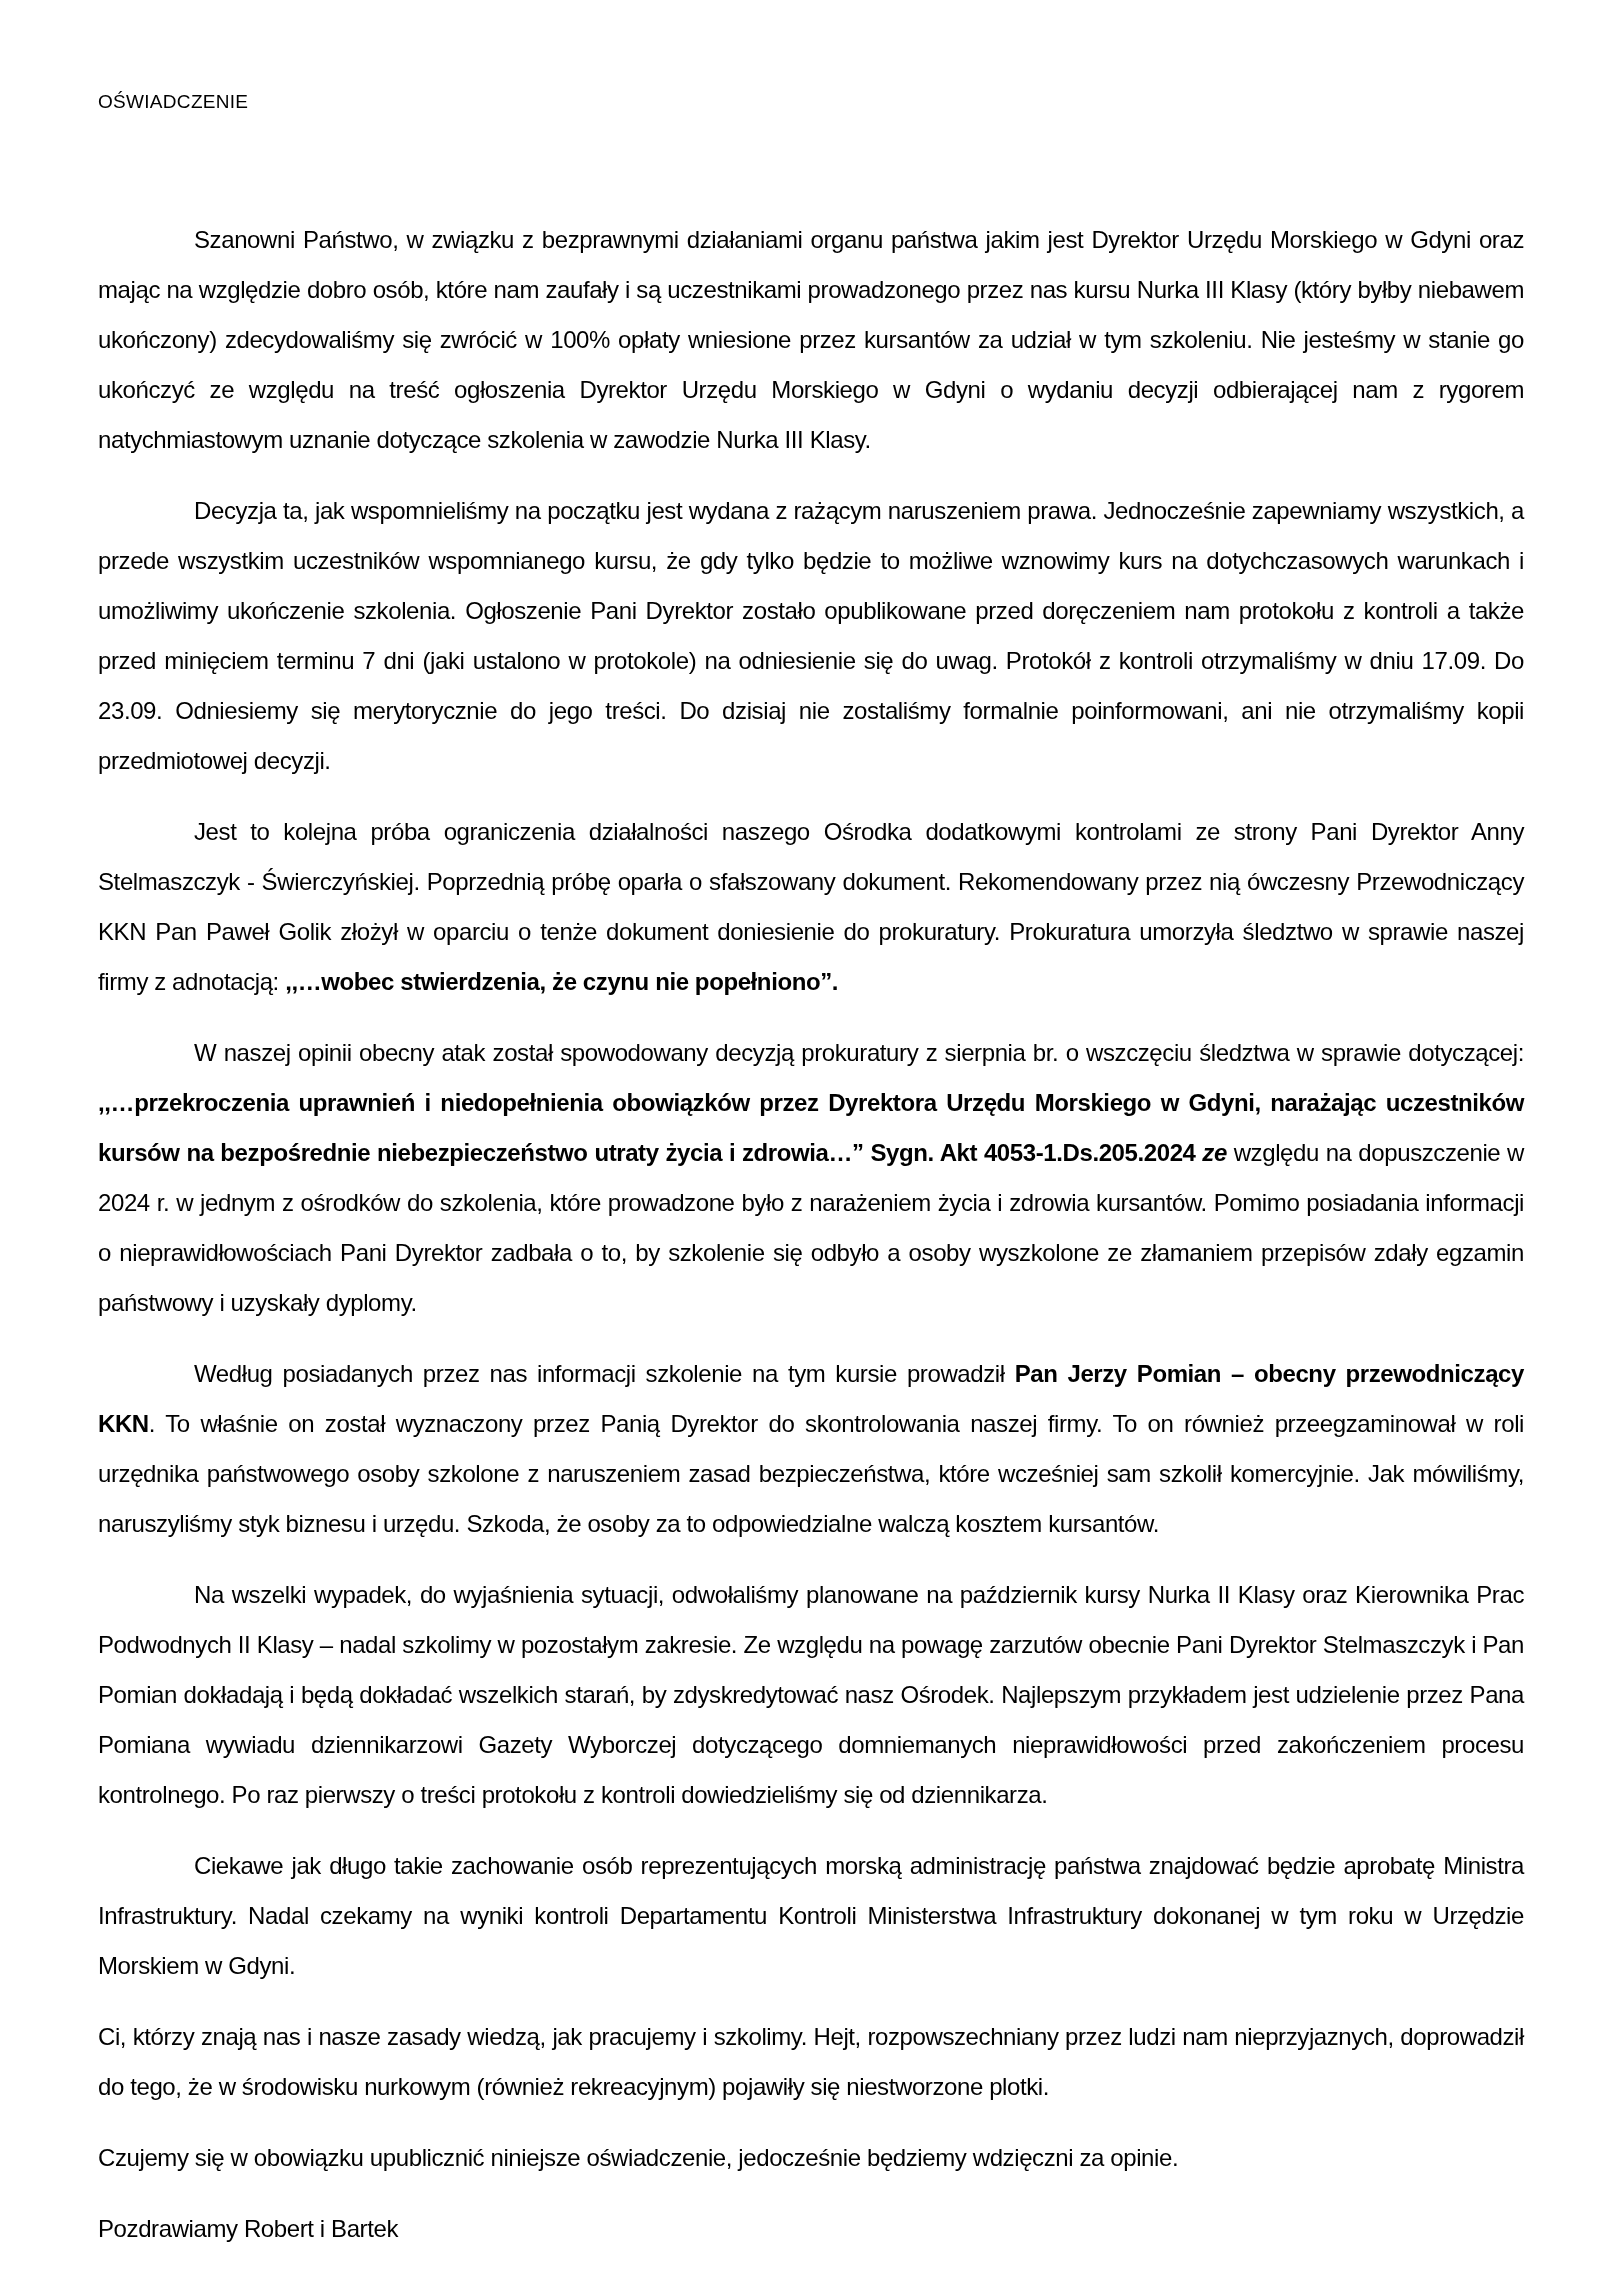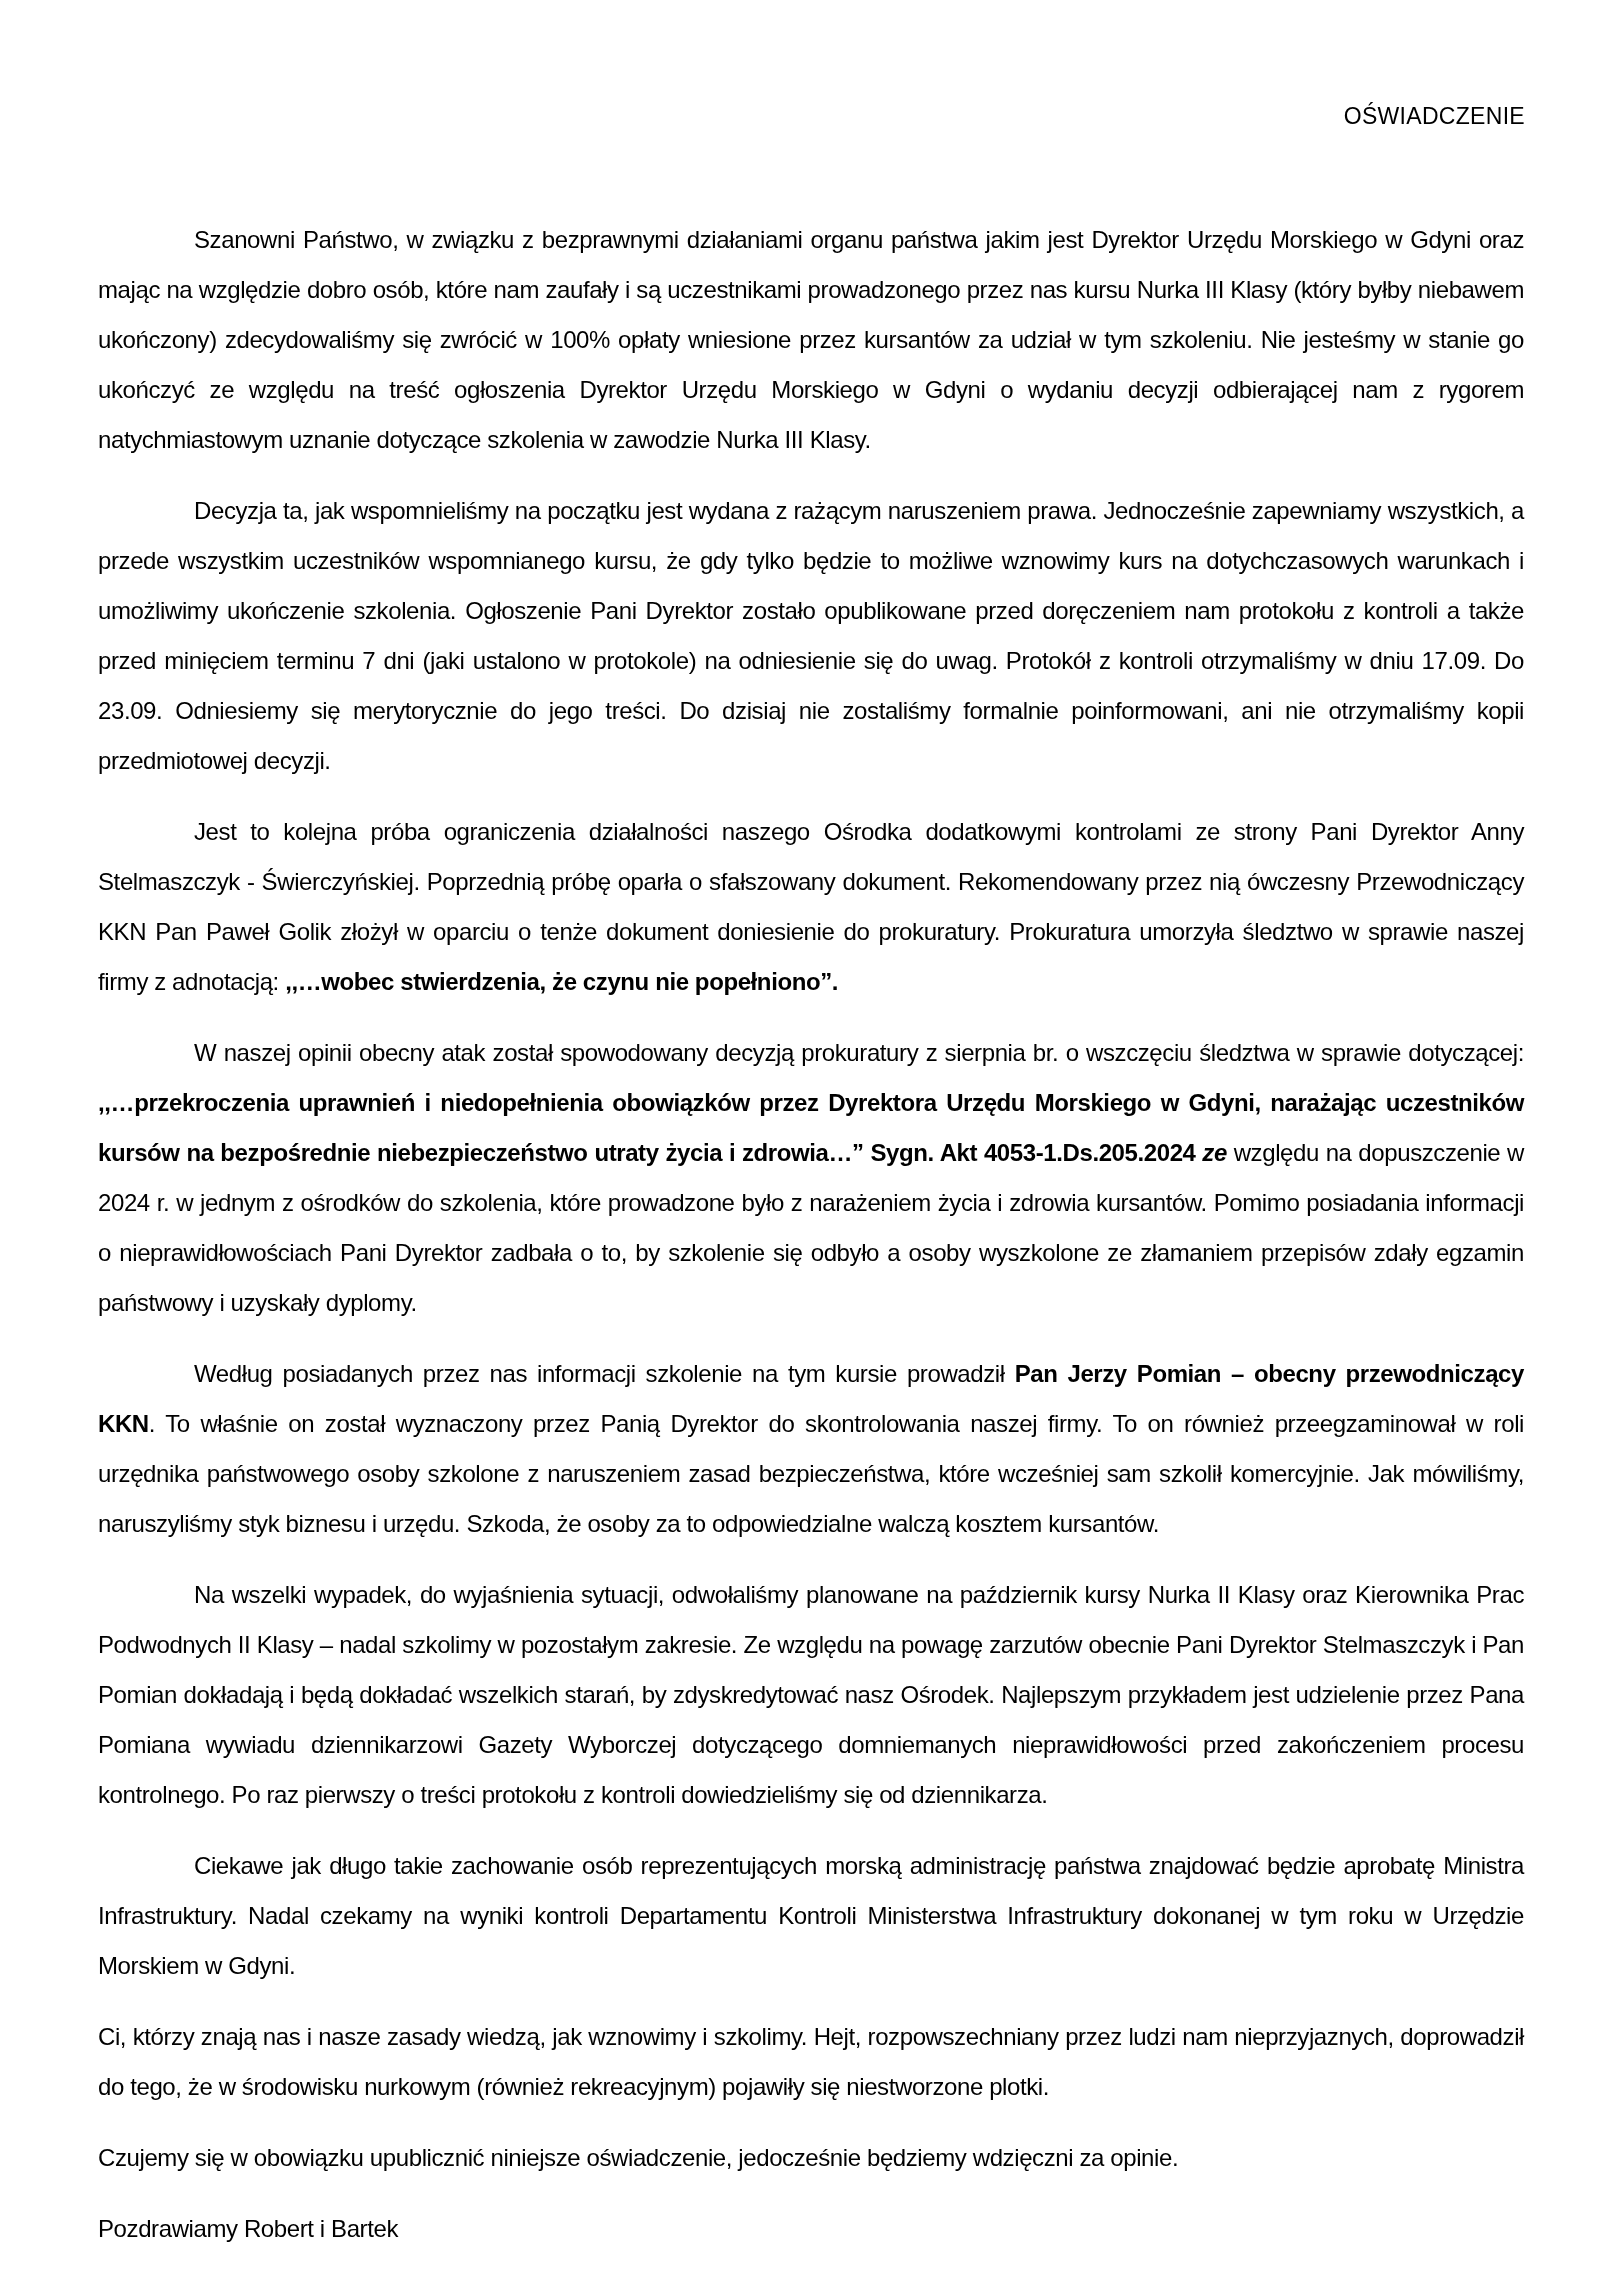--- a/index.html
+++ b/index.html
@@ -4,22 +4,22 @@
   <style>
     html, body { margin: 0; padding: 0; background: #ffffff; }
     body { width: 1623px; height: 2295px; position: relative; overflow: hidden; }
     .page {
       position: absolute; left: 98px; top: 0; width: 1427px;
       font-family: "Liberation Sans", sans-serif;
       font-size: 24px; line-height: 50px; color: #000000;
       letter-spacing: -0.4px;
     }
     .title {
-      position: absolute; left: 0; top: 90px; width: 1427px;
-      text-align: right; font-size: 23px; line-height: 52px;
+      position: absolute; left: 0; top: 76px; width: 1427px;
+      text-align: left; font-size: 19px; line-height: 52px;
       letter-spacing: 0.3px;
     }
     .body { position: absolute; left: 0; top: 215px; width: 1427px; }
     p { margin: 0 1px 21px 0; text-align: justify; }
     p.indent { text-indent: 96px; }
     p.noindent { text-indent: 0; }
     .bi { font-weight: bold; }
     .b { font-weight: bold; }
     .i { font-style: italic; font-weight: bold; }
     p.signature { margin-top: 0; }
@@ -30,18 +30,18 @@
 <div class="page">
   <div class="title">OŚWIADCZENIE</div>
   <div class="body" id="doc-body">
       <p class="indent"><span>Szanowni Państwo, w związku z bezprawnymi działaniami organu państwa jakim jest Dyrektor Urzędu Morskiego w Gdyni oraz mając na względzie dobro osób, które nam zaufały i są uczestnikami prowadzonego przez nas kursu Nurka III Klasy  (który byłby niebawem ukończony) zdecydowaliśmy się zwrócić w 100% opłaty wniesione przez kursantów za udział w tym szkoleniu. Nie jesteśmy w stanie go ukończyć ze względu na treść ogłoszenia Dyrektor Urzędu Morskiego w Gdyni o wydaniu decyzji odbierającej nam z rygorem natychmiastowym uznanie dotyczące szkolenia w zawodzie Nurka III Klasy.</span></p>
       <p class="indent"><span>Decyzja ta, jak wspomnieliśmy na początku jest wydana z rażącym naruszeniem prawa. Jednocześnie zapewniamy wszystkich, a przede wszystkim uczestników wspomnianego kursu, że gdy tylko będzie to możliwe wznowimy kurs na dotychczasowych warunkach i umożliwimy ukończenie szkolenia. Ogłoszenie Pani Dyrektor zostało opublikowane przed doręczeniem nam protokołu z kontroli a także przed minięciem terminu 7 dni (jaki ustalono w protokole) na odniesienie się do uwag. Protokół z kontroli otrzymaliśmy w dniu 17.09. Do 23.09. Odniesiemy się merytorycznie do jego treści. Do dzisiaj nie zostaliśmy formalnie poinformowani, ani nie otrzymaliśmy kopii przedmiotowej decyzji.</span></p>
       <p class="indent"><span>Jest to kolejna próba ograniczenia działalności naszego Ośrodka dodatkowymi kontrolami ze strony Pani Dyrektor Anny Stelmaszczyk  - Świerczyńskiej. Poprzednią próbę oparła o sfałszowany dokument. Rekomendowany przez nią ówczesny Przewodniczący KKN Pan Paweł Golik złożył w oparciu o tenże dokument doniesienie do prokuratury. Prokuratura umorzyła śledztwo w sprawie naszej firmy z adnotacją: </span><span class="bi">,,…wobec stwierdzenia, że czynu nie popełniono”.</span></p>
       <p class="indent"><span>W naszej opinii obecny atak został spowodowany decyzją prokuratury z sierpnia br. o wszczęciu śledztwa w sprawie dotyczącej: </span><span class="bi">,,…przekroczenia uprawnień i niedopełnienia obowiązków przez Dyrektora Urzędu Morskiego w Gdyni, narażając uczestników kursów na bezpośrednie niebezpieczeństwo utraty życia i zdrowia…” Sygn. Akt 4053-1.Ds.205.2024</span><span class="i"> ze</span><span> względu na dopuszczenie w 2024 r. w jednym z ośrodków do szkolenia, które  prowadzone było z narażeniem życia i zdrowia kursantów. Pomimo posiadania informacji o nieprawidłowościach Pani Dyrektor zadbała o to, by szkolenie się odbyło a osoby wyszkolone ze złamaniem przepisów zdały egzamin państwowy i uzyskały dyplomy.</span></p>
       <p class="indent"><span>Według posiadanych przez nas informacji szkolenie na tym kursie prowadził </span><span class="b">Pan Jerzy Pomian – obecny przewodniczący KKN</span><span>. To właśnie on został wyznaczony przez Panią Dyrektor do skontrolowania naszej firmy. To on również przeegzaminował w roli urzędnika państwowego osoby szkolone z naruszeniem zasad bezpieczeństwa, które wcześniej sam szkolił komercyjnie. Jak mówiliśmy, naruszyliśmy styk biznesu i urzędu. Szkoda, że osoby za to odpowiedzialne walczą kosztem kursantów.</span></p>
       <p class="indent"><span>Na wszelki wypadek, do wyjaśnienia sytuacji,  odwołaliśmy planowane na październik kursy Nurka II Klasy oraz Kierownika Prac Podwodnych II Klasy – nadal szkolimy w pozostałym zakresie. Ze względu na powagę zarzutów obecnie Pani Dyrektor Stelmaszczyk i Pan Pomian dokładają i będą dokładać wszelkich starań, by zdyskredytować nasz Ośrodek. Najlepszym przykładem jest udzielenie przez Pana Pomiana wywiadu dziennikarzowi Gazety Wyborczej dotyczącego domniemanych nieprawidłowości przed zakończeniem procesu kontrolnego. Po raz pierwszy o treści protokołu z kontroli dowiedzieliśmy się od dziennikarza.</span></p>
       <p class="indent"><span>Ciekawe jak długo takie zachowanie osób reprezentujących morską administrację państwa znajdować będzie aprobatę Ministra Infrastruktury. Nadal czekamy na wyniki kontroli Departamentu Kontroli Ministerstwa Infrastruktury dokonanej w tym roku w Urzędzie Morskiem w Gdyni.</span></p>
-      <p class="noindent"><span>Ci, którzy znają nas i nasze zasady wiedzą, jak wznowimy i szkolimy. Hejt, rozpowszechniany przez ludzi nam nieprzyjaznych, doprowadził do tego, że w środowisku nurkowym (również rekreacyjnym) pojawiły się niestworzone plotki.</span></p>
+      <p class="noindent"><span>Ci, którzy znają nas i nasze zasady wiedzą, jak pracujemy i szkolimy. Hejt, rozpowszechniany przez ludzi nam nieprzyjaznych, doprowadził do tego, że w środowisku nurkowym (również rekreacyjnym) pojawiły się niestworzone plotki.</span></p>
       <p class="noindent"><span>Czujemy się w obowiązku upublicznić niniejsze oświadczenie, jedocześnie będziemy wdzięczni za opinie.</span></p>
       <p class="noindent signature"><span>Pozdrawiamy Robert i Bartek</span></p>
     </div>
 </div>
 
 
 </body></html>

